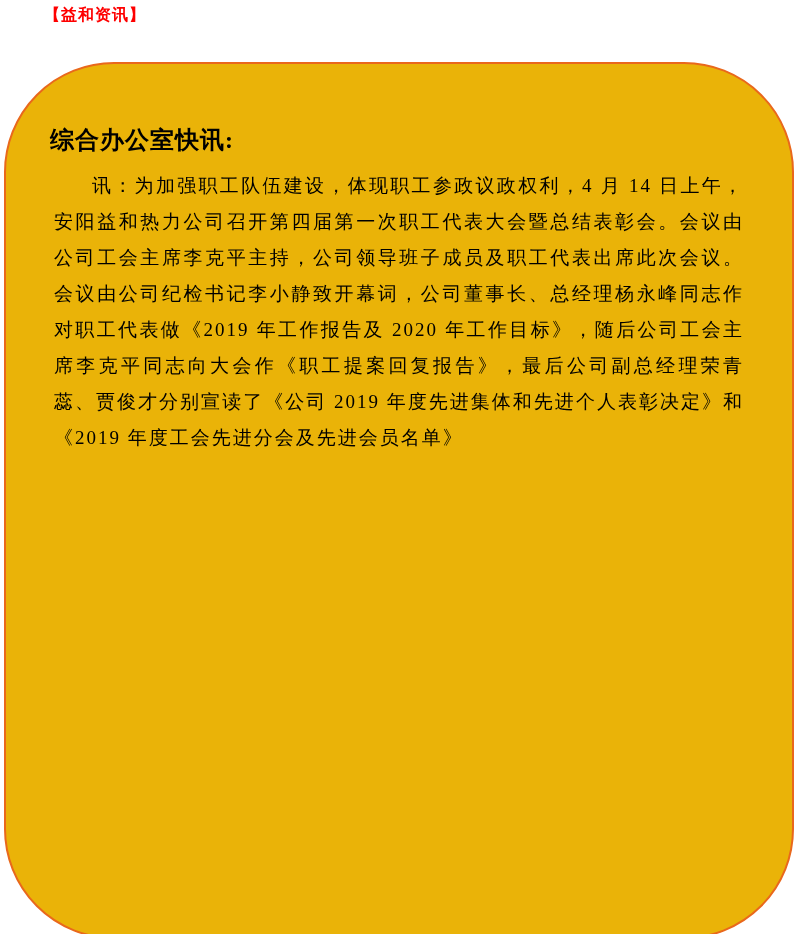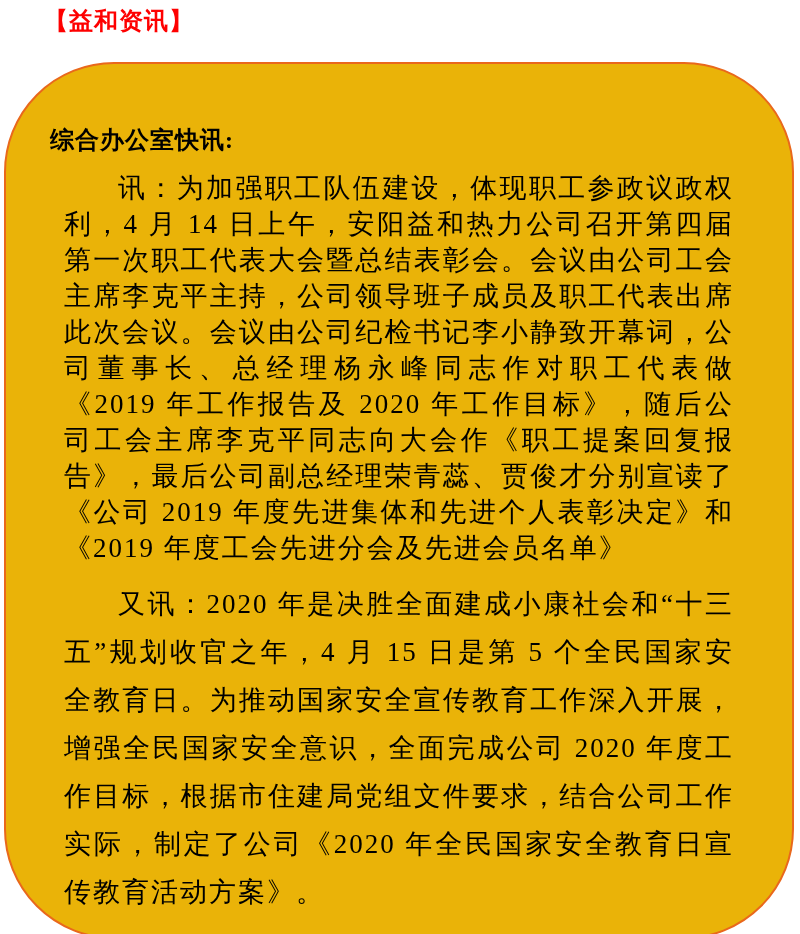--- a/index.html
+++ b/index.html
@@ -14,21 +14,21 @@
   .page {
     position: relative;
     width: 800px;
     height: 934px;
     background: #ffffff;
   }
   .doc-title {
     position: absolute;
     left: 44px;
     top: 5px;
-    font-size: 24px;
+    font-size: 16px;
     font-weight: bold;
     color: #fe0000;
     letter-spacing: 1px;
     white-space: nowrap;
   }
   .bulletin-box {
     position: absolute;
     left: 4px;
     top: 62px;
     width: 790px;
@@ -46,22 +46,22 @@
     color: #000000;
   }
   .bulletin-heading {
     font-size: 24px;
     font-weight: bold;
     line-height: 32px;
     margin: 0 0 12px 0;
     letter-spacing: 1px;
   }
   .bulletin-paragraph {
-    margin: 14px;
-    font-size: 27px;
+    margin: 4px;
+    font-size: 19px;
     letter-spacing: 2px;
     text-align: justify;
     text-justify: inter-character;
     text-indent: 2em;
   }
   .para-1 {
     line-height: 36px;
   }
   .para-2 {
     line-height: 48px;
@@ -83,19 +83,18 @@
 
   <div class="doc-title">【益和资讯】</div>
 
   <div class="bulletin-box">
     <div class="bulletin-content">
 
       <p class="bulletin-heading">综合办公室快讯:</p>
 
       <p class="bulletin-paragraph para-1">讯：为加强职工队伍建设，体现职工参政议政权利，4 月 14 日上午，安阳益和热力公司召开第四届第一次职工代表大会暨总结表彰会。会议由公司工会主席李克平主持，公司领导班子成员及职工代表出席此次会议。会议由公司纪检书记李小静致开幕词，公司董事长、总经理杨永峰同志作对职工代表做《2019 年工作报告及 2020 年工作目标》，随后公司工会主席李克平同志向大会作《职工提案回复报告》，最后公司副总经理荣青蕊、贾俊才分别宣读了《公司 2019 年度先进集体和先进个人表彰决定》和《2019 年度工会先进分会及先进会员名单》</p>
 
-      <p class="bulletin-paragraph para-2">又讯：2020 年是决胜全面建成小康社会和“十三五”规划收官之年，4 月 15 日是第 5 个全民国家安全教育日。为推动国家安全宣传教育工作深入开展，增强全民国家安全意识，全面完成公司 2020 年度工作目标，根据市住建局党组文件要求，结合公司工作实际，制定了公司《2020 年全民国家安全教育日宣传教育活动方案》。</p>
 
 
     </div>
   </div>
 
 </div>
 
 </body></html>

